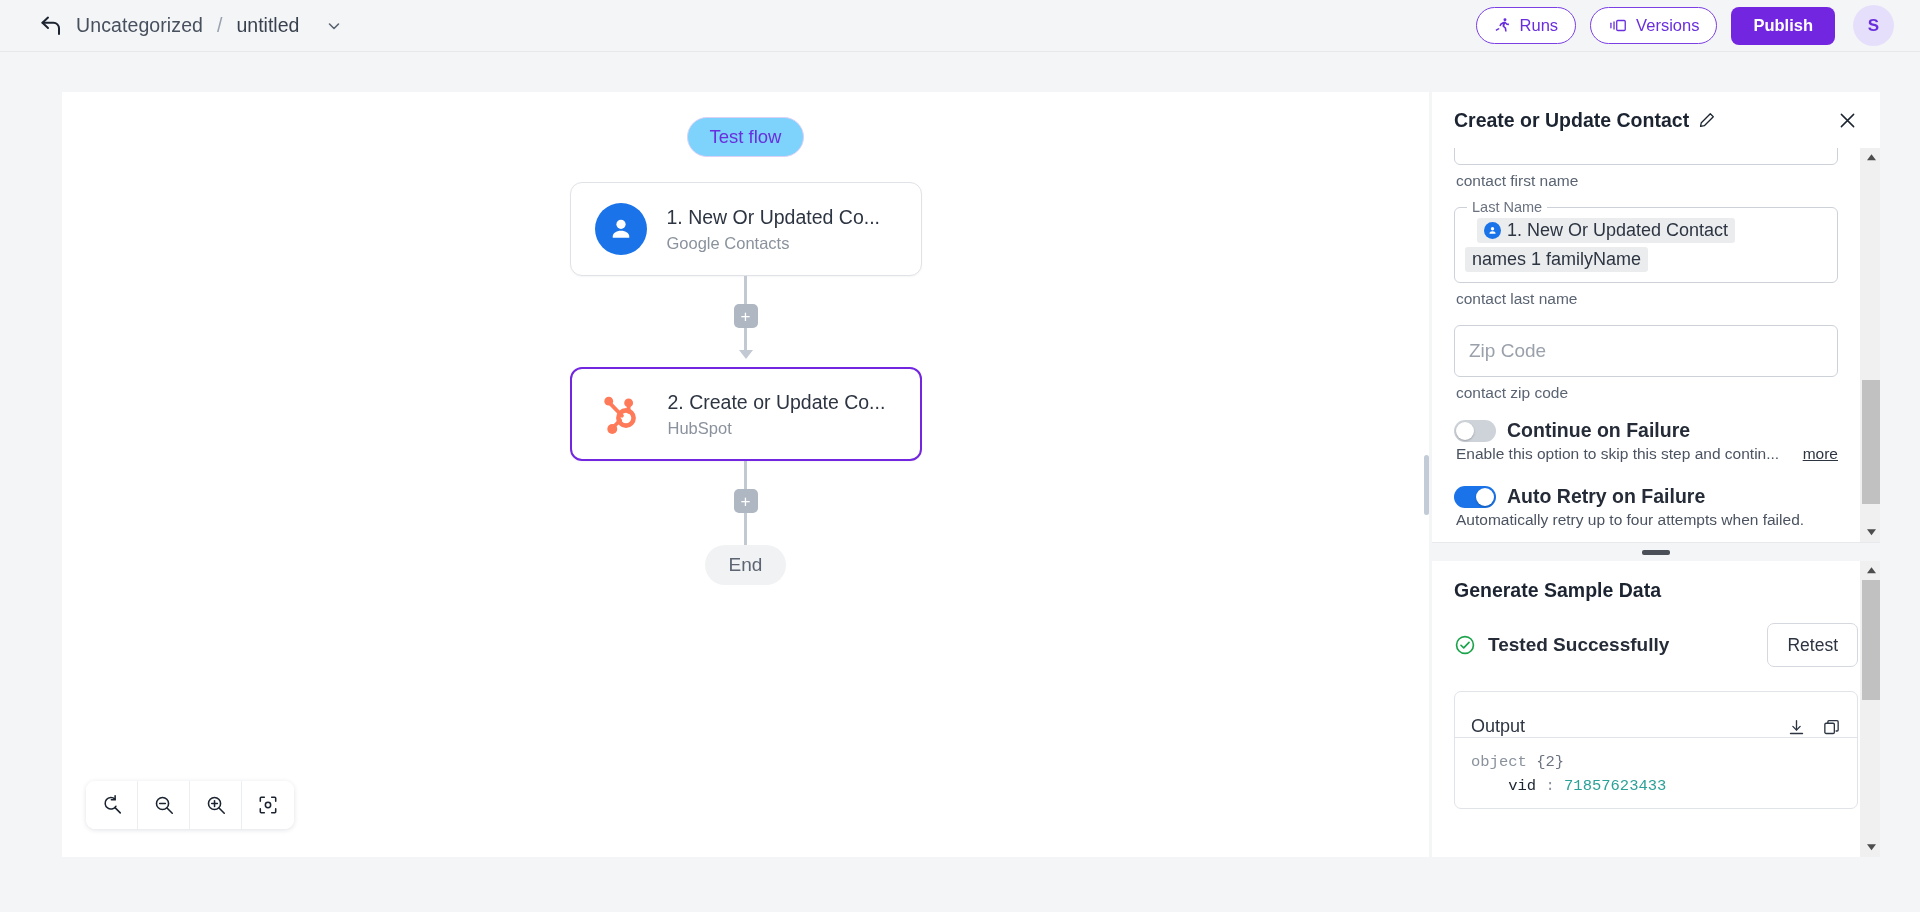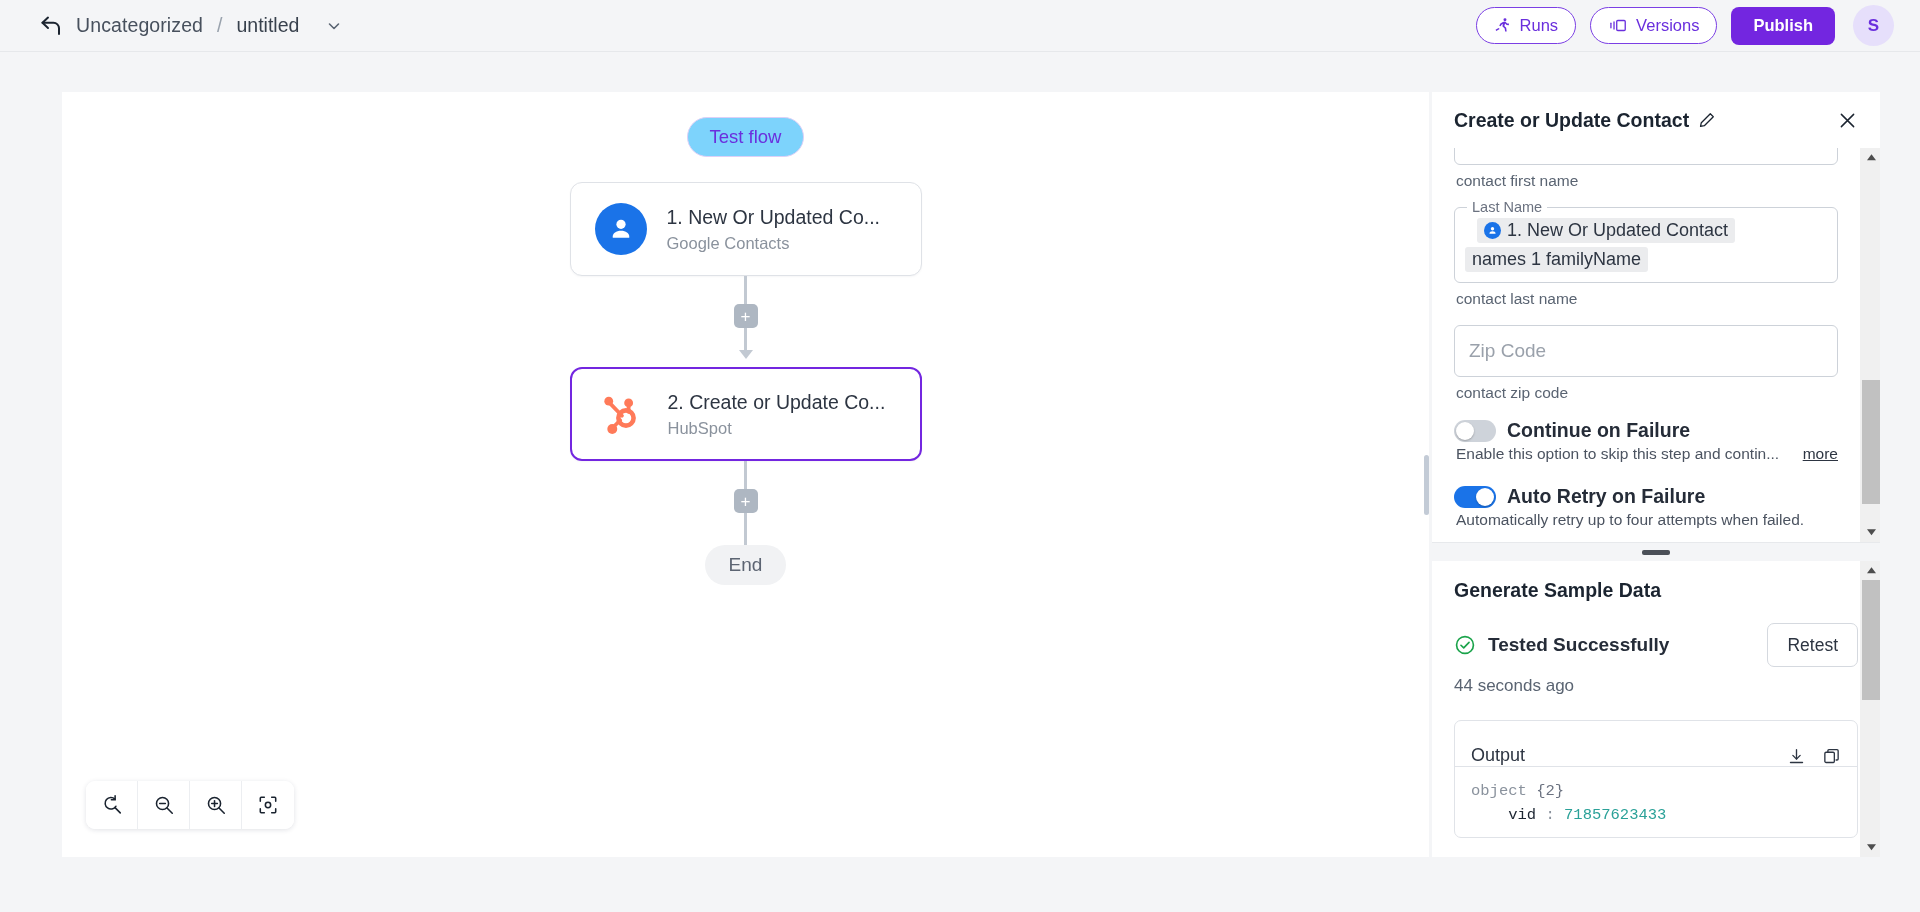--- a/index.html
+++ b/index.html
@@ -613,21 +613,20 @@
         <span class="check-circle">
           <svg width="22" height="22" viewBox="0 0 24 24" fill="none" stroke="#1aa34a" stroke-width="1.8" stroke-linecap="round" stroke-linejoin="round">
             <circle cx="12" cy="12" r="9.2"></circle>
             <path d="M7.6 12.3 L10.6 15.2 L16.4 9.2"></path>
           </svg>
         </span>
         <span class="gsd-status">Tested Successfully</span>
         <button class="retest-btn">Retest</button>
       </div>
 
-      <div class="gsd-ago">44 seconds ago</div>
 
       <div class="output-card">
         <div class="output-head">
           <span class="output-label">Output</span>
           <span class="output-actions">
             <span class="oicon">
               <svg width="19" height="19" viewBox="0 0 24 24" fill="none" stroke="#2d3542" stroke-width="1.7" stroke-linecap="round" stroke-linejoin="round">
                 <path d="M12 3.4 V15"></path>
                 <path d="M7.4 10.6 L12 15.3 L16.6 10.6"></path>
                 <path d="M4.4 19.6 H19.6"></path>

